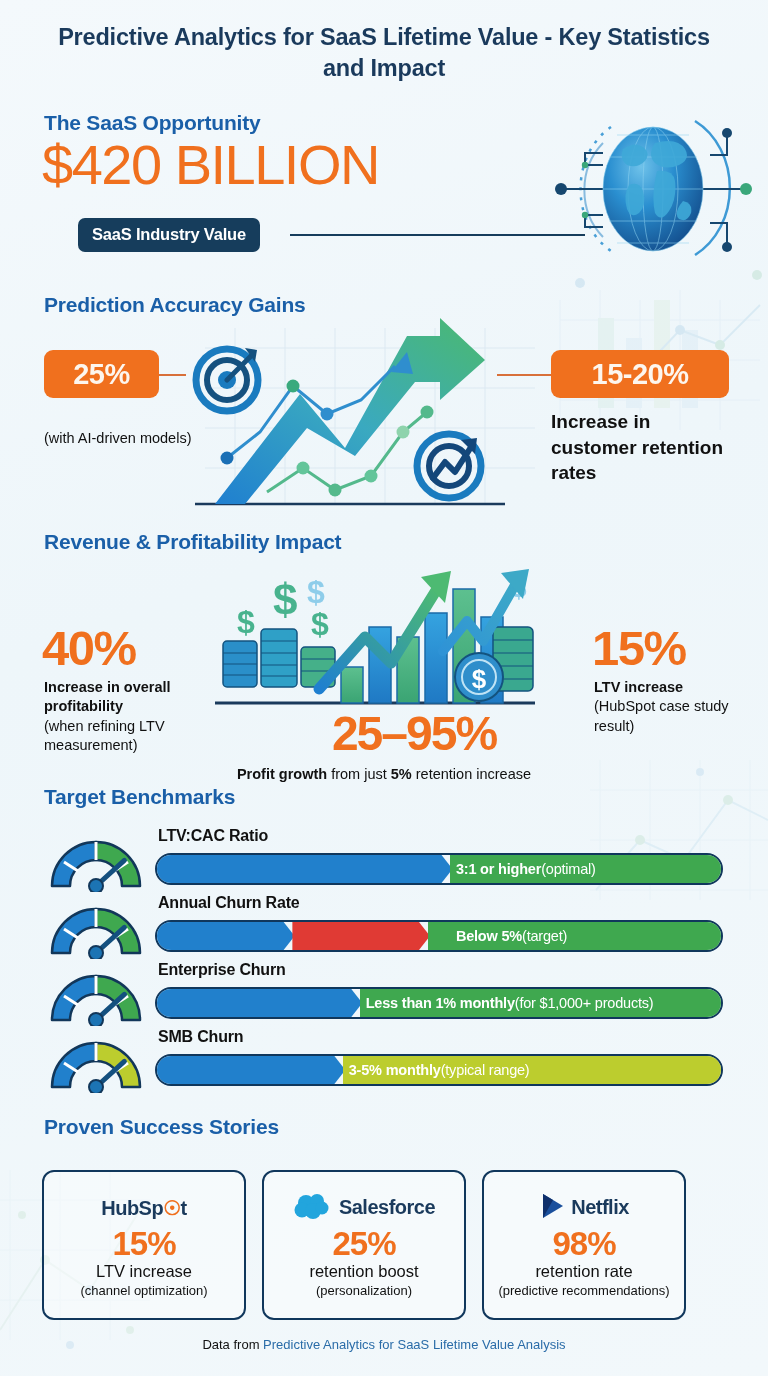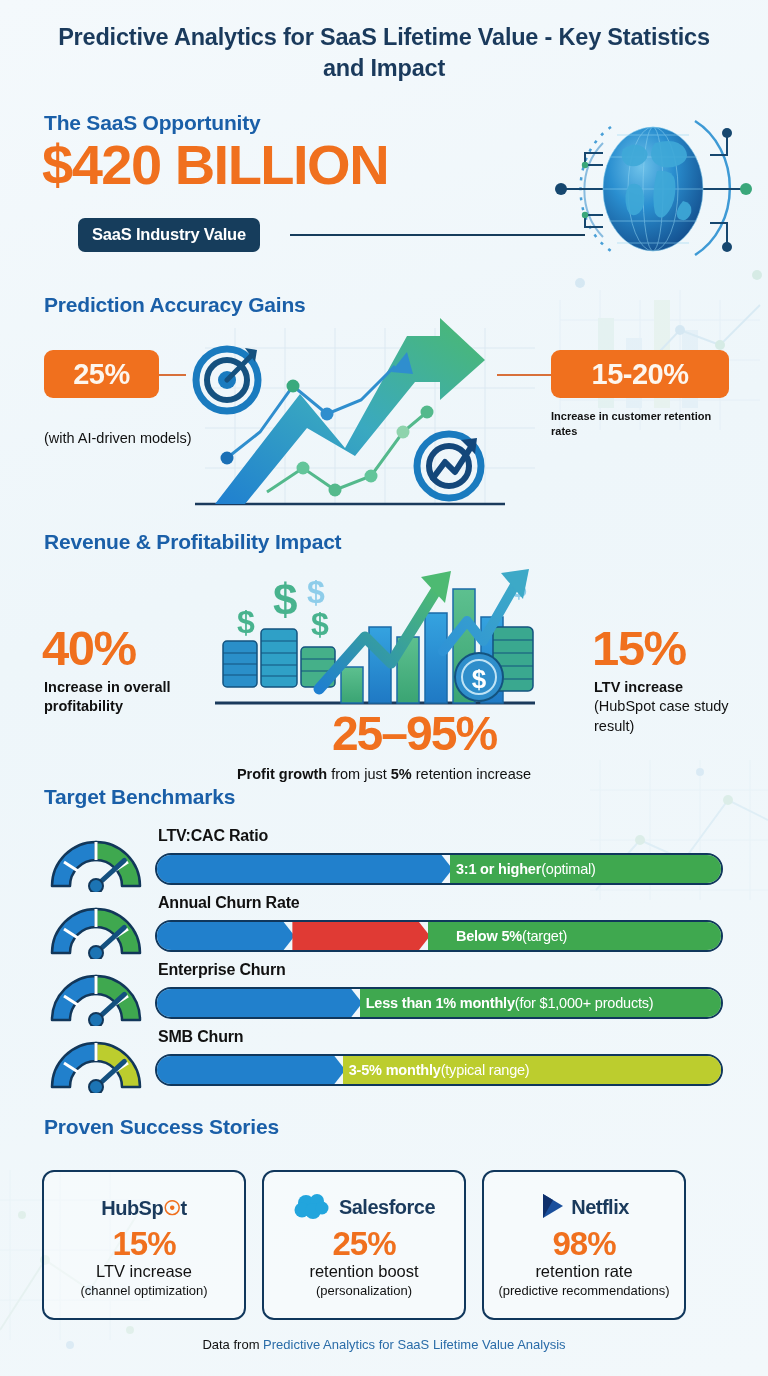--- a/index.html
+++ b/index.html
@@ -25,21 +25,21 @@
   }
 
   
   .hero { position: absolute; top: 105px; left: 0; width: 768px; height: 160px; z-index: 2;}
   .sec-head {
     font-size: 21px; font-weight: bold; color: #1a5fa8; letter-spacing: -0.2px;
   }
   .hero-head { position: absolute; top: 6px; left: 44px; }
   .hero-value {
     position: absolute; top: 32px; left: 42px;
-    font-size: 56px; font-weight: bold; color: #f0701e;
+    font-size: 56px; font-weight: normal; color: #f0701e;
     letter-spacing: -1.5px; line-height: 1;
   }
   .hero-tag {
     position: absolute; top: 113px; left: 42px;
     background: #163d5c; color: #ffffff;
     font-size: 16.5px; font-weight: bold;
     padding: 7px 14px 8px 14px; border-radius: 7px;
     letter-spacing: -0.2px;
     margin-left: 36px;
   }
@@ -63,21 +63,21 @@
   .badge-right {
     position: absolute; top: 57px; left: 551px; width: 178px; height: 48px; font-size: 29px;
   }
   .acc-text-left {
     position: absolute; top: 116px; left: 44px; width: 180px;
     font-size: 14.5px; line-height: 1.35; color: #111; font-weight: bold;
   }
   .acc-text-left .muted { font-weight: normal; }
   .acc-text-right {
     position: absolute; top: 116px; left: 551px; width: 175px;
-    font-size: 11px; line-height: 1.35; color: #111; font-weight: bold;
+    font-size: 19px; line-height: 1.35; color: #111; font-weight: bold;
   }
   .acc-line-l { position: absolute; top: 81px; left: 158px; width: 28px; height: 2px; background: #d8703a;}
   .acc-line-r { position: absolute; top: 81px; left: 497px; width: 56px; height: 2px; background: #d8703a;}
   .acc-art { position: absolute; top: 15px; left: 175px; width: 390px; height: 215px; }
 
   
   .revenue { position: absolute; top: 530px; left: 0; width: 768px; height: 290px; z-index: 2; }
   .rev-head { position: absolute; top: 0; left: 44px; }
   .rev-left-num {
     position: absolute; top: 94px; left: 42px;
@@ -399,20 +399,21 @@
       <path d="M104 134 L150 82 L176 108 L222 34" stroke="url(#rg1)" stroke-width="11" fill="none" stroke-linejoin="round" stroke-linecap="round"></path>
       <path d="M206 22 L236 16 L230 48 Z" fill="#4dba72"></path>
 
       <path d="M228 96 L252 66 L268 86 L300 30" stroke="url(#rg2)" stroke-width="10" fill="none" stroke-linejoin="round" stroke-linecap="round"></path>
       <path d="M286 18 L314 14 L308 44 Z" fill="#3da9c7"></path>
     </svg>
 
     <div class="rev-left-num">40%</div>
     <div class="rev-left-text">
       <span>Increase in overall profitability</span><br>
+      <span class="muted">(when refining LTV measurement)</span>
     </div>
 
     <div class="rev-right-num">15%</div>
     <div class="rev-right-text">
       <span>LTV increase</span><br>
       <span class="muted">(HubSpot case study result)</span>
     </div>
 
     <div class="rev-center-num">25–95%</div>
     <div class="rev-center-text">

